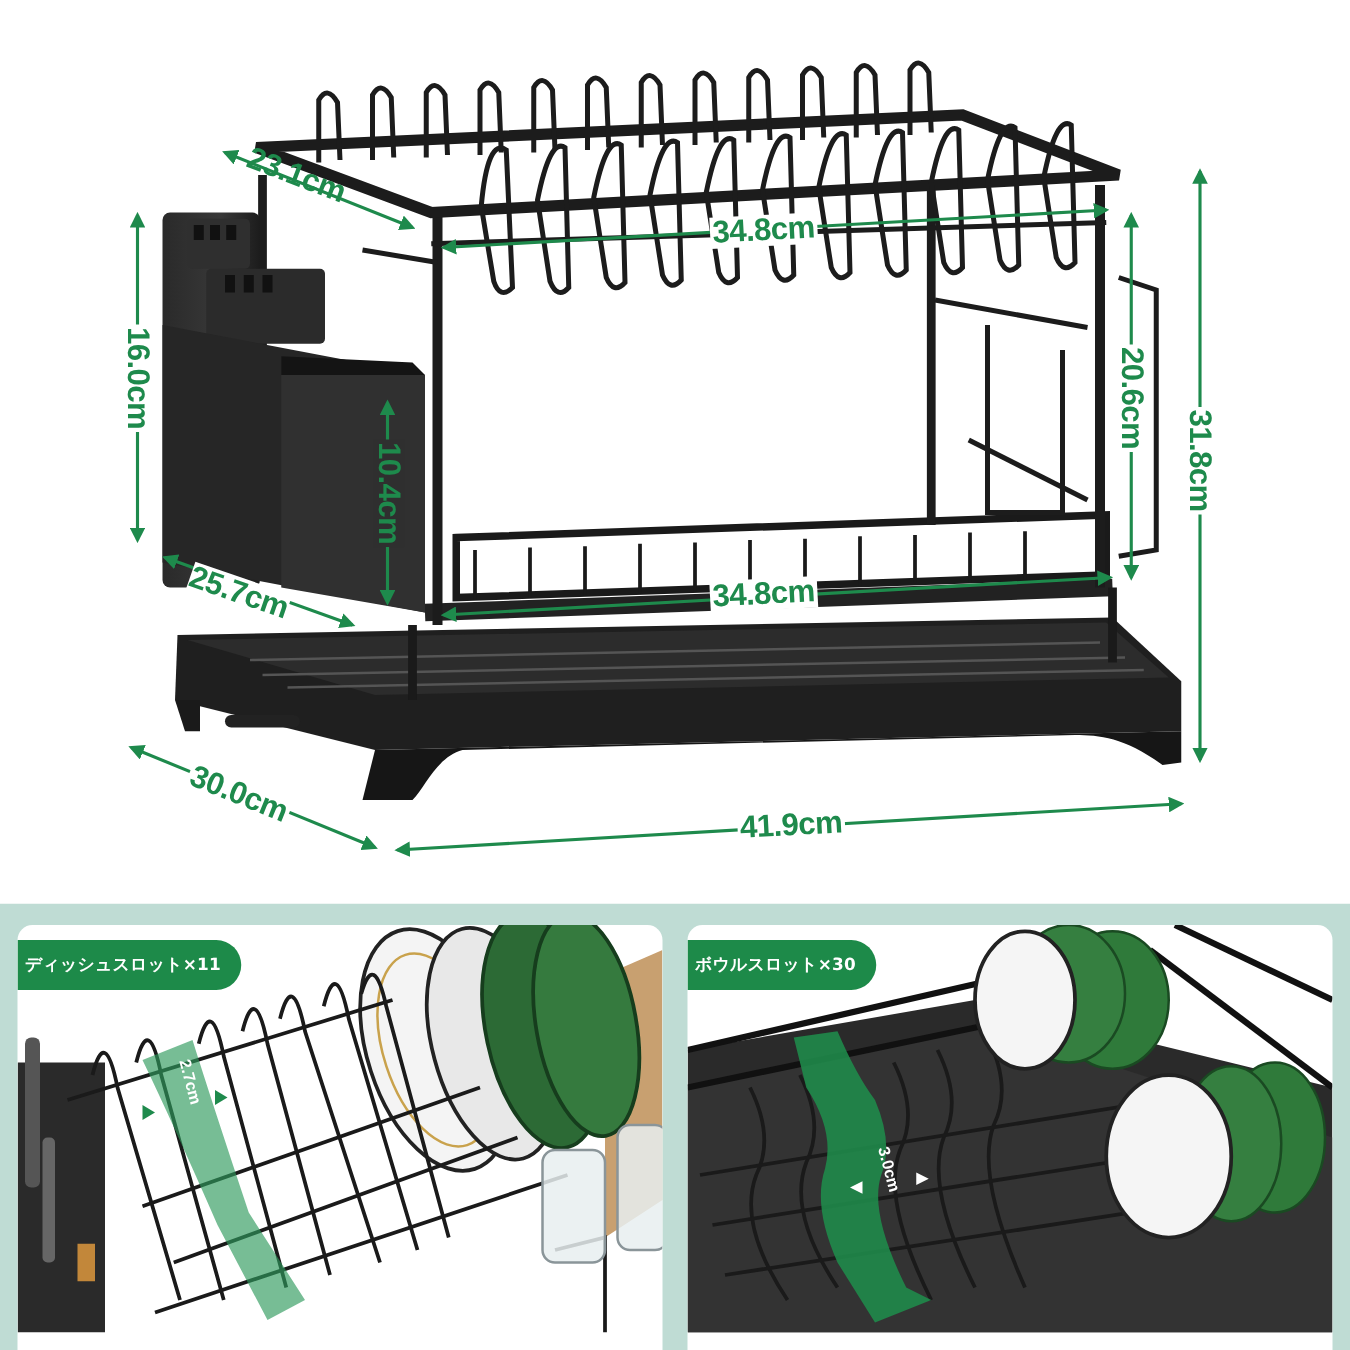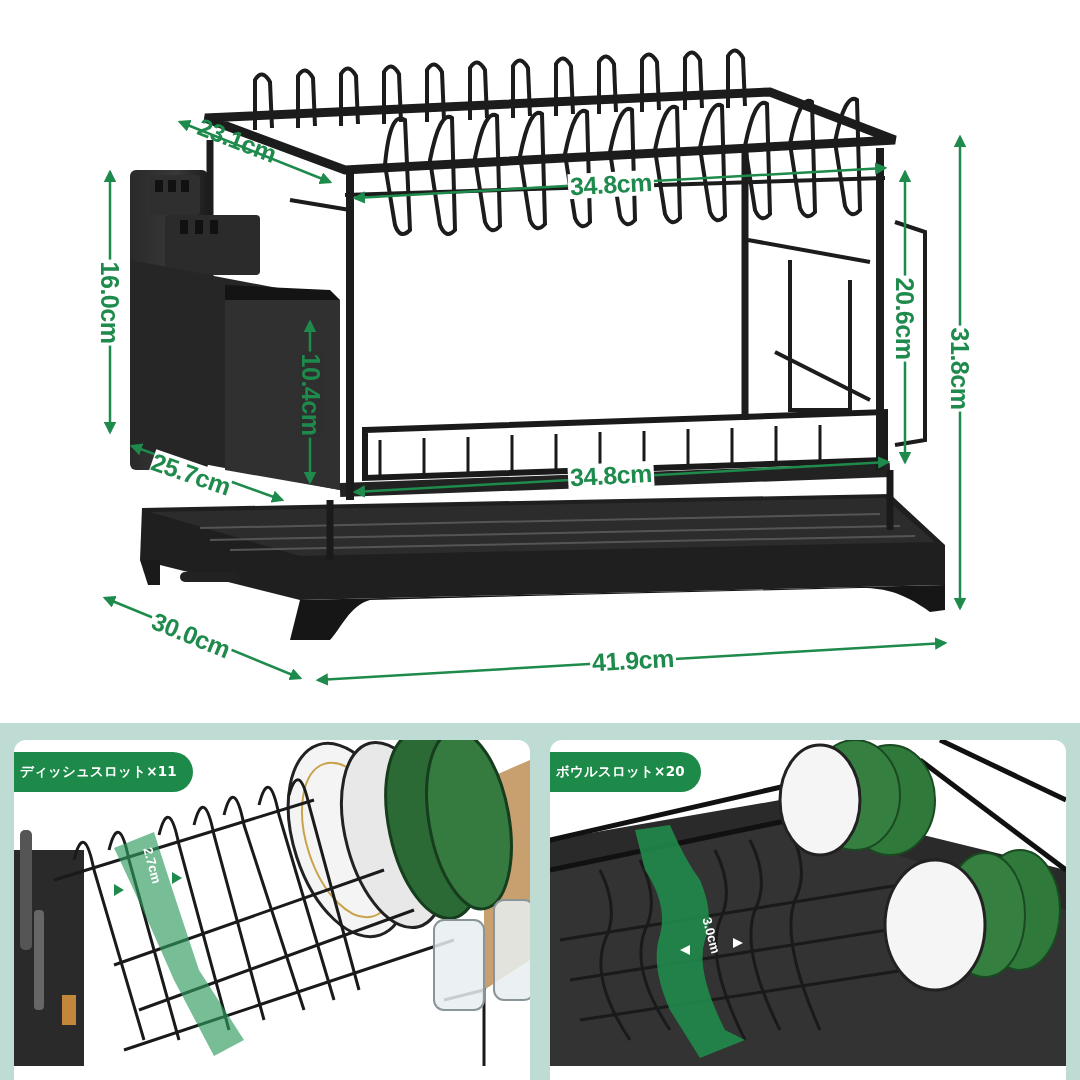--- a/index.html
+++ b/index.html
@@ -210,21 +210,21 @@
 
       <g fill="#e8eef0" fill-opacity="0.85" stroke="#8a9599" stroke-width="2">
         <rect x="420" y="180" width="50" height="90" rx="10"></rect>
         <rect x="480" y="160" width="40" height="100" rx="10"></rect>
       </g>
     </svg>
     <span class="slot-label" style="left:120px; top:118px; transform:rotate(75deg);">2.7cm</span>
   </div>
 
   <div class="card" id="card-right">
-    <div class="pill">ボウルスロット×20</div>
+    <div class="pill">ボウルスロット×30</div>
     <svg width="516" height="326" viewBox="0 0 516 326">
 
       <path d="M0 100 L230 60 L516 130 L516 326 L0 326 Z" fill="#2a2a2a"></path>
       <path d="M0 130 L240 80 L516 170 L516 326 L0 326 Z" fill="#333"></path>
 
       <g stroke="#111" stroke-width="5" fill="none">
         <path d="M0 100 L240 45"></path>
           <path d="M0 130 L240 80"></path>
         <path d="M390 0 L516 60"></path>
           <path d="M370 20 L516 130"></path>

